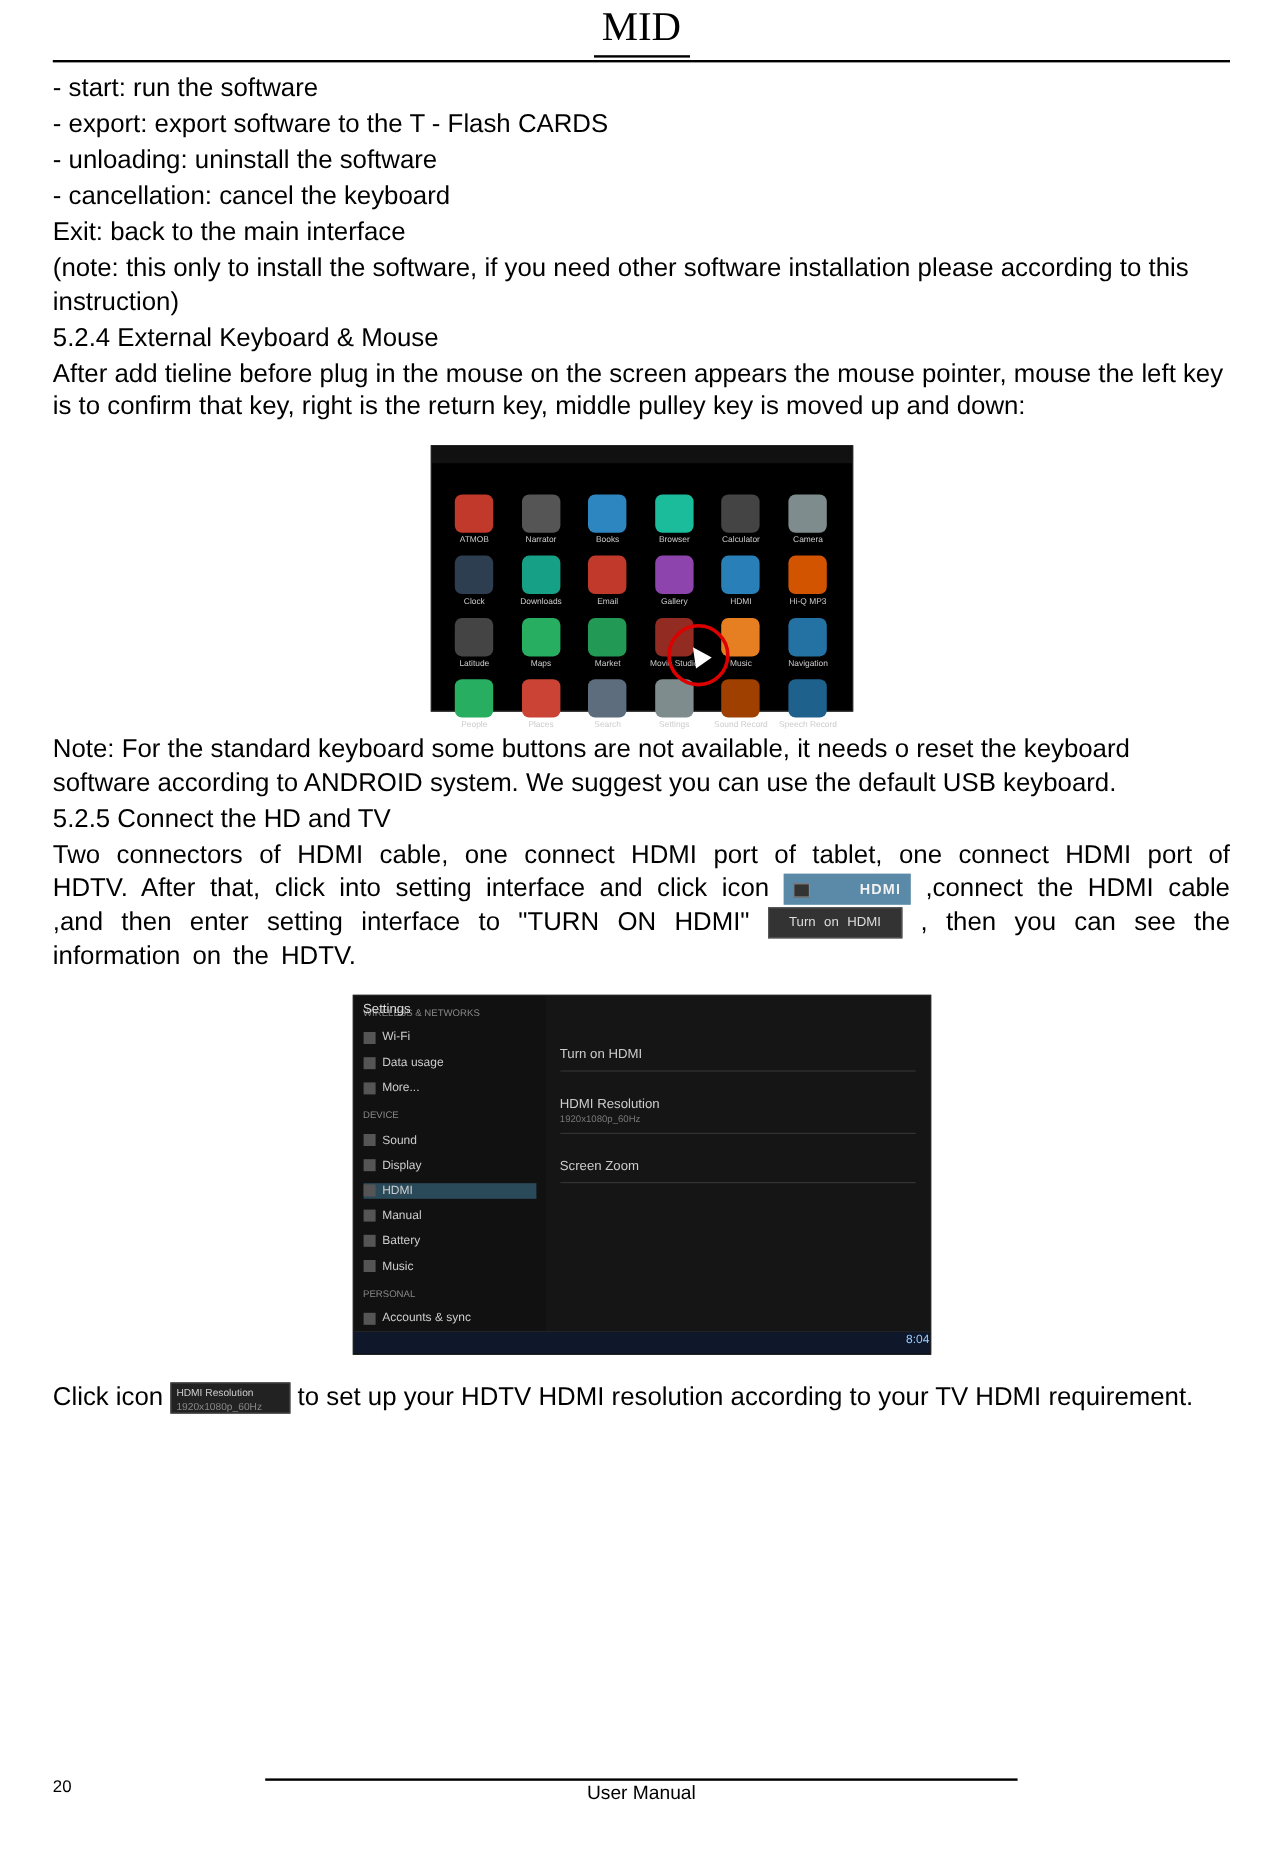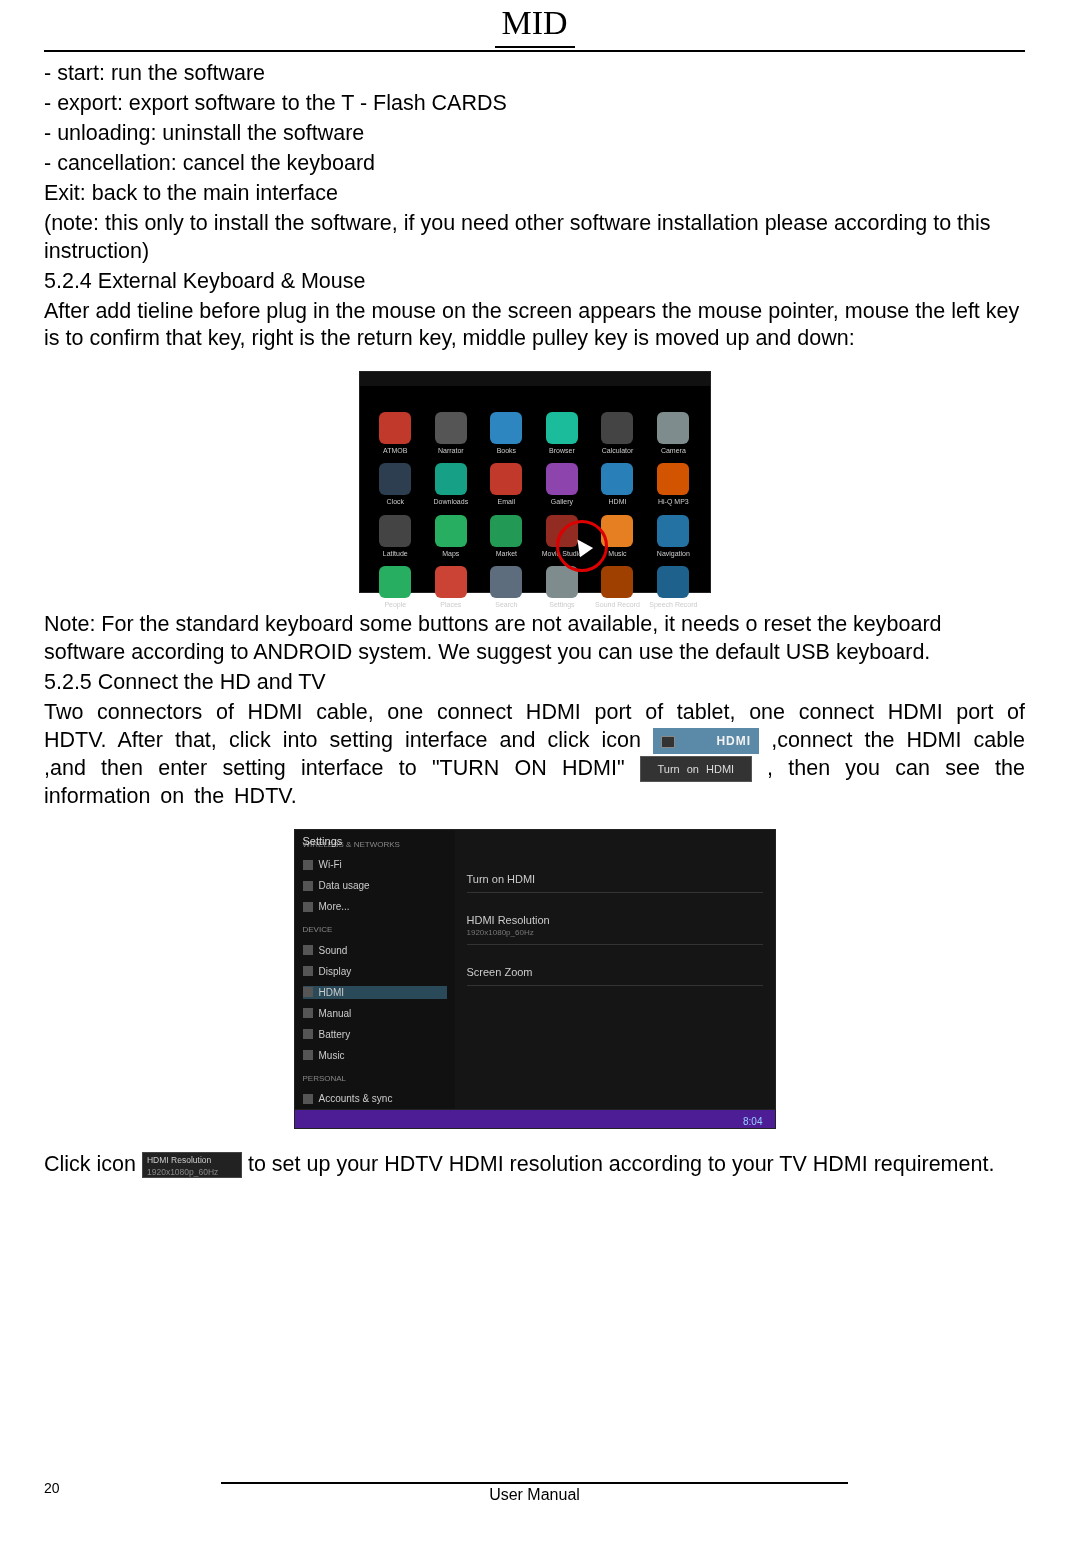--- a/index.html
+++ b/index.html
@@ -23,21 +23,21 @@
   .inline-icon-hdmi::before{content:"";position:absolute;left:8px;top:8px;width:12px;height:10px;background:#333;border:1px solid #888}
   .inline-icon-turnon{display:inline-block;vertical-align:middle;width:110px;height:24px;background:#333;border:1px solid #555;color:#ddd;font-size:11px;line-height:24px;text-align:center}
   .inline-icon-res{display:inline-block;vertical-align:middle;width:100px;height:26px;background:#222;border:1px solid #444;color:#ccc;font-size:8.5px;line-height:12px;text-align:left;padding:1px 4px;box-sizing:border-box}
   .screenshot2{width:480px;height:298px;background:#000;position:relative;border:1px solid #222;display:flex}
   .s2-left{width:160px;background:#111;padding:6px 8px;box-sizing:border-box;color:#ccc;font-size:10px;display:flex;flex-direction:column;gap:8px}
   .s2-left .hdr{color:#888;font-size:8px;margin-top:4px}
   .s2-left .row{display:flex;align-items:center;gap:6px}
   .s2-left .sq{width:10px;height:10px;background:#555}
   .s2-right{flex:1;background:#151515;padding:10px 12px;box-sizing:border-box;color:#ccc;font-size:11px;display:flex;flex-direction:column;gap:20px}
   .s2-right .opt{border-bottom:1px solid #333;padding-bottom:6px}
-  .s2-bottombar{position:absolute;bottom:0;left:0;right:0;height:18px;background:#4c1d95;border-top:1px solid #222;display:flex;align-items:flex-end;justify-content:flex-end;color:#9cf;font-size:10px;padding-right:12px}
+  .s2-bottombar{position:absolute;bottom:0;left:0;right:0;height:18px;background:#0f172a;border-top:1px solid #222;display:flex;align-items:flex-start;justify-content:flex-end;color:#9cf;font-size:10px;padding-right:0}
   .s2-title{position:absolute;top:4px;left:8px;color:#ddd;font-size:11px}
   .footer-wrap{position:absolute;bottom:44px;left:44px;right:44px}
   .hr-short-wrap{display:flex;justify-content:center}
   .hr-short{width:64%;height:2px;background:#000;margin-top:0}
 </style>
 </head>
 <body>
 
 <div class="title-wrap">
   <div class="doc-title">MID</div>

